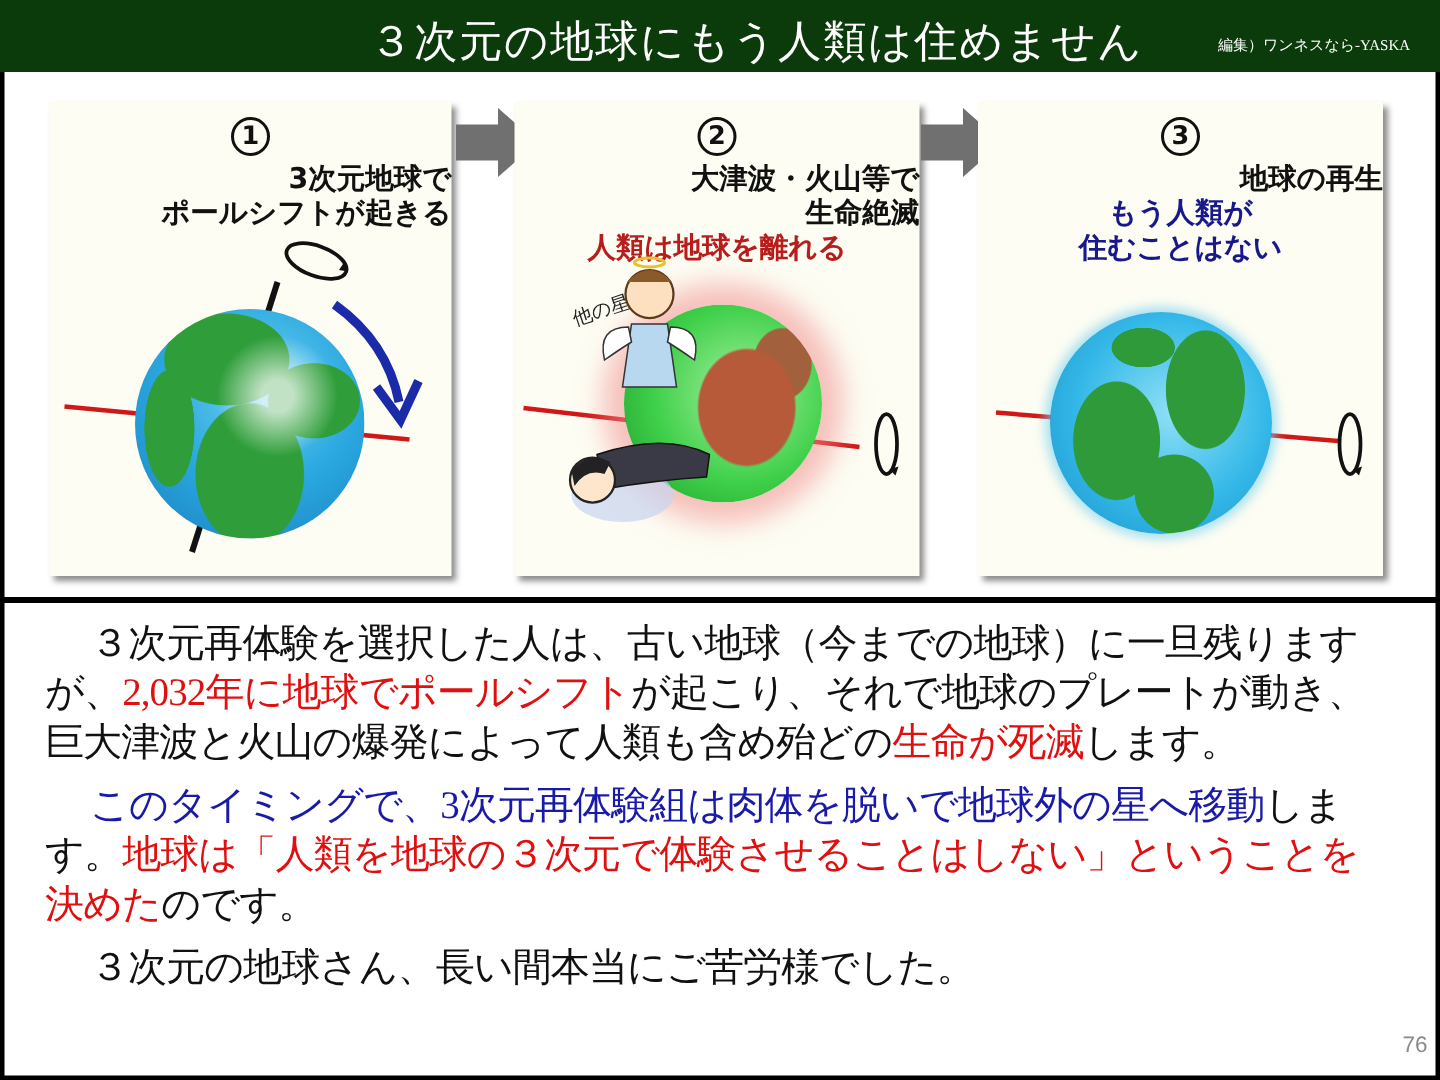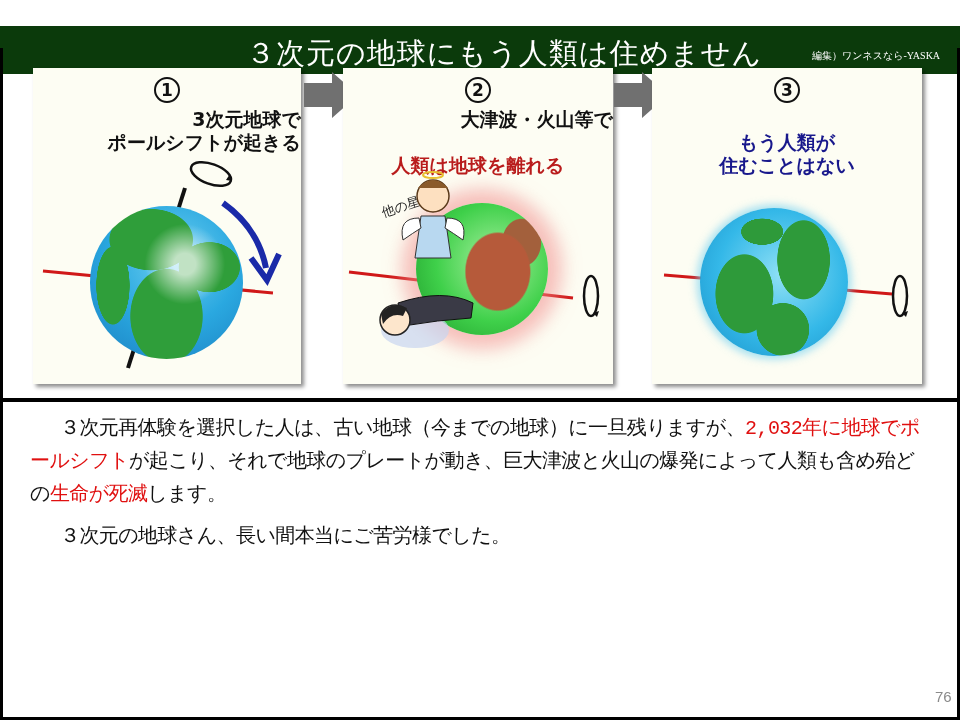--- a/index.html
+++ b/index.html
@@ -2,21 +2,20 @@
 <html><head>
 <meta charset="utf-8">
 <style>
   * { box-sizing: border-box; margin: 0; padding: 0; }
   html, body { width: 960px; height: 720px; overflow: hidden; background: #ffffff; }
   body { position: relative; font-family: "DejaVu Sans", "Liberation Sans", sans-serif; }
 
   .title-bar {
     position: absolute; left: 0; top: 0; width: 960px; height: 48px;
     background: #0b3a0b;
-    margin-top: 26px;
   }
   .title-text {
     position: absolute; left: 246px; top: 8px;
     color: #ffffff; font-size: 29px; letter-spacing: 1px; white-space: nowrap;
     font-family: "DejaVu Sans", sans-serif;
   }
   .credit {
     position: absolute; left: 812px; top: 23px;
     color: #ffffff; font-size: 10px; white-space: nowrap;
     font-family: Liberation Serif, serif;
@@ -95,22 +94,22 @@
   }
   .svg-layer { position: absolute; left: 0; top: 0; width: 100%; height: 100%; overflow: visible; }
 
   .other-star {
     position: absolute; left: 38px; top: 128px; font-size: 13px; color: #222;
     transform: rotate(-18deg); white-space: nowrap;
   }
 
   .body-text {
     position: absolute; left: 30px; top: 412px; width: 900px;
-    font-size: 20px; line-height: 33px; color: #111;
-    font-family: Liberation Mono, monospace; letter-spacing: -0.6px;
+    font-size: 26px; line-height: 33px; color: #111;
+    font-family: Liberation Serif, serif; letter-spacing: -0.6px;
   }
   .para { margin-bottom: 9px; }
   .para .indent { display: inline-block; width: 30px; }
   .t-red { color: #e01010; }
   .t-blue { color: #1a1aa8; }
   .page-num {
     position: absolute; left: 924px; top: 688px; font-size: 15px; color: #8a8a8a;
     font-family: "Liberation Sans", sans-serif;
     margin-left: 11px;
   }
@@ -146,20 +145,21 @@
   </svg>
 </div>
 
 <svg class="arrow a1" viewBox="0 0 58 46">
   <polygon points="2,11 30,11 30,0 56,23 30,46 30,35 2,35" fill="#707070"></polygon>
 </svg>
 
 <div class="panel p2">
   <div class="step-num"><span>2</span></div>
   <div class="cap black" style="top:40px">大津波・火山等で</div>
+  <div class="cap black" style="top:63px">生命絶滅</div>
   <div class="cap red" style="top:86px">人類は地球を離れる</div>
 
   <svg class="svg-layer">
     <line x1="6" y1="204" x2="230" y2="230" stroke="#d01818" stroke-width="3"></line>
   </svg>
   <div class="globe g2"></div>
   <div class="other-star">他の星へ</div>
   <svg class="svg-layer">
 
     <ellipse cx="90" cy="107" rx="10" ry="3" fill="none" stroke="#e8c030" stroke-width="2"></ellipse>
@@ -179,35 +179,39 @@
     <path d="M250 245 l6 -2 l-2 6 z" fill="#111"></path>
   </svg>
 </div>
 
 <svg class="arrow a2" viewBox="0 0 58 46">
   <polygon points="2,11 30,11 30,0 56,23 30,46 30,35 2,35" fill="#707070"></polygon>
 </svg>
 
 <div class="panel p3">
   <div class="step-num"><span>3</span></div>
+  <div class="cap black" style="top:40px">地球の再生</div>
   <div class="cap navy" style="top:63px">もう人類が</div>
   <div class="cap navy" style="top:86px">住むことはない</div>
 
   <svg class="svg-layer">
     <line x1="12" y1="207" x2="240" y2="226" stroke="#d01818" stroke-width="3"></line>
   </svg>
   <div class="globe g3"></div>
   <svg class="svg-layer">
     <ellipse cx="248" cy="228" rx="7" ry="20" fill="none" stroke="#111" stroke-width="2.5"></ellipse>
     <path d="M250 245 l6 -2 l-2 6 z" fill="#111"></path>
   </svg>
 </div>
 
 <div class="body-text">
   <div class="para">
     <span class="indent"></span><span>３次元再体験を選択した人は、古い地球（今までの地球）に一旦残りますが、</span><span class="t-red">2,032年に地球でポールシフト</span><span>が起こり、それで地球のプレートが動き、巨大津波と火山の爆発によって人類も含め殆どの</span><span class="t-red">生命が死滅</span><span>します。</span>
   </div>
   <div class="para">
+    <span class="indent"></span><span class="t-blue">このタイミングで、3次元再体験組は肉体を脱いで地球外の星へ移動</span><span>します。</span><span class="t-red">地球は「人類を地球の３次元で体験させることはしない」ということを決めた</span><span>のです。</span>
+  </div>
+  <div class="para">
     <span class="indent"></span><span>３次元の地球さん、長い間本当にご苦労様でした。</span>
   </div>
 </div>
 
 <div class="page-num">76</div>
 
 </body></html>

